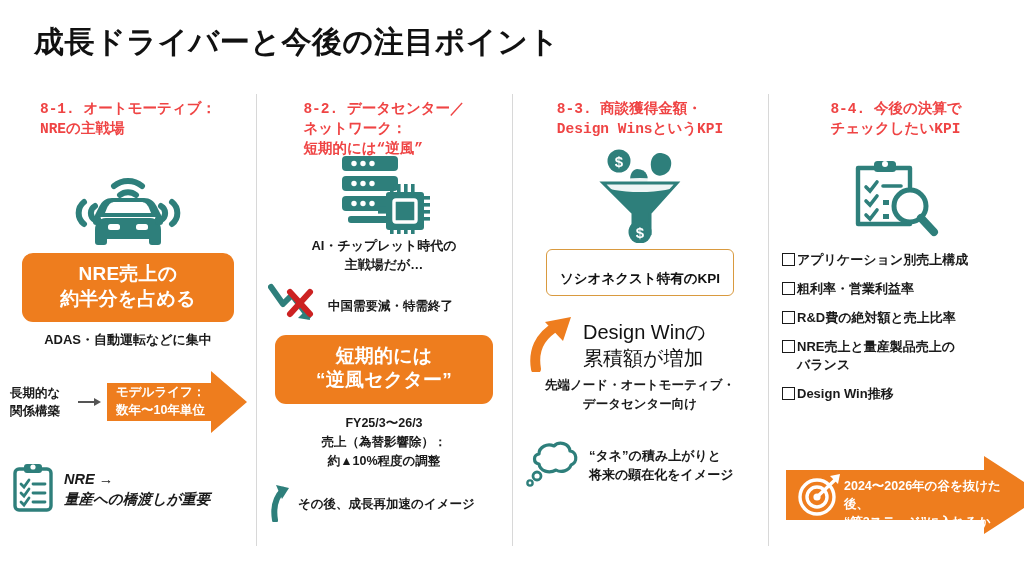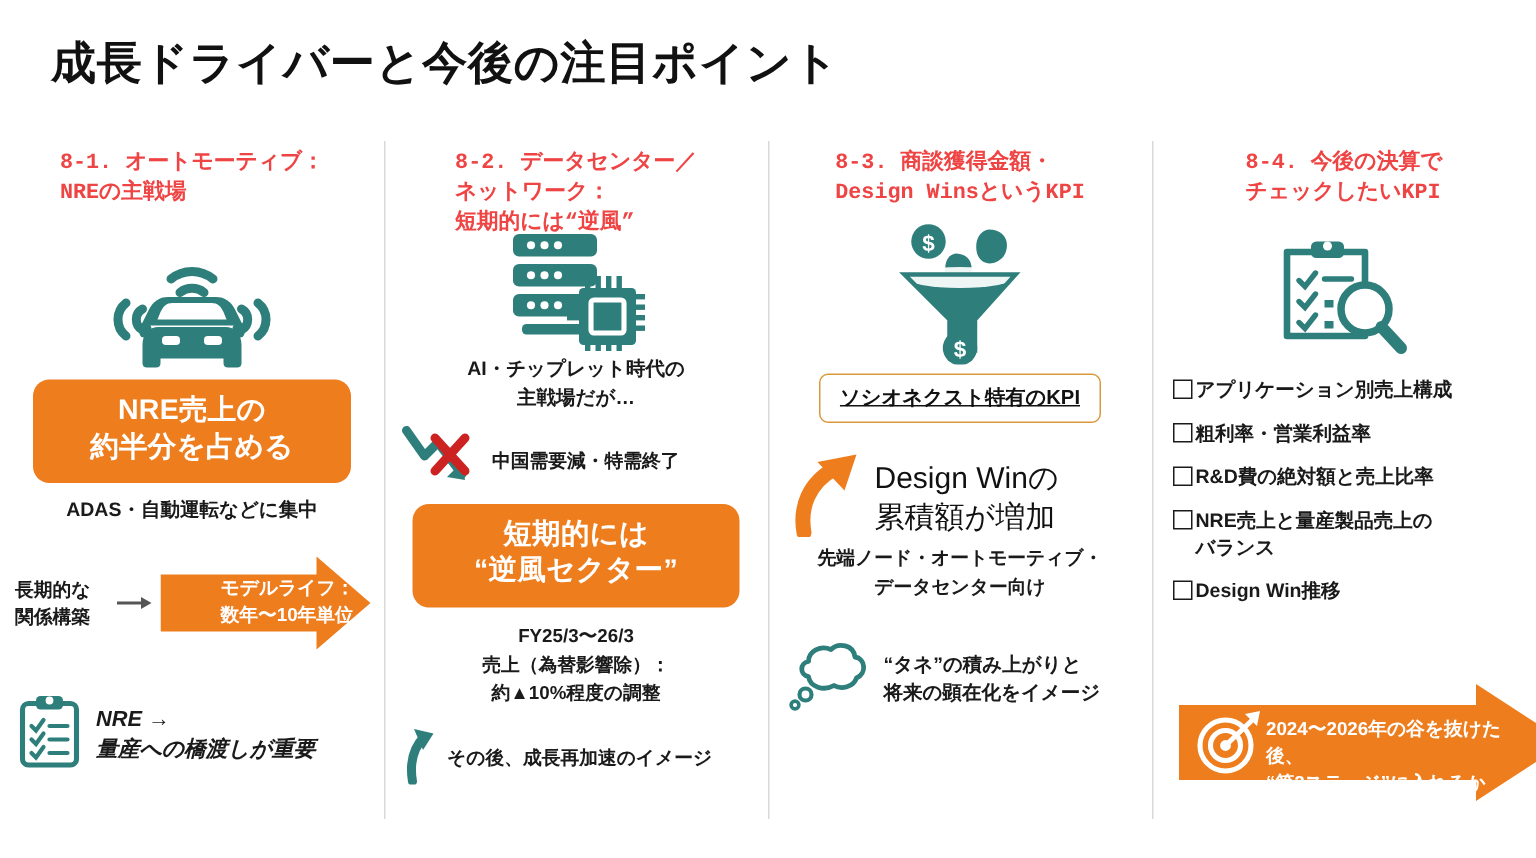--- a/index.html
+++ b/index.html
@@ -159,21 +159,20 @@
     border-top: 4.5px solid transparent;
     border-bottom: 4.5px solid transparent;
     border-left: 7px solid #555;
   }
   .big-arrow {
     position: relative;
     flex: 1 1 auto;
     height: 62px;
     display: flex;
     align-items: center;
-    justify-content: flex-end;
   }
   .big-arrow-svg { position: absolute; left: 0; top: 0; }
   .big-arrow-text {
     position: relative;
     z-index: 2;
     color: #ffffff;
     font-size: 12.5px;
     font-weight: bold;
     line-height: 1.42;
     padding-left: 9px;
@@ -227,27 +226,26 @@
     font-size: 12.5px;
     font-weight: bold;
     color: #1a1a1a;
     white-space: nowrap;
   }
 
   
   .outline-box {
     border: 1.6px solid #d99a3f;
     border-radius: 6px;
-    padding: 6px 13px 7px;
+    padding: 20px 13px 7px;
     font-size: 13.5px;
     font-weight: bold;
     color: #111111;
     text-align: center;
     margin-top: 8px;
-    text-decoration: underline;
   }
   .c3-bigrow {
     display: flex;
     align-items: center;
     gap: 6px;
     margin-top: 18px;
     width: 234px;
     padding-left: 6px;
   }
   .c3-bigtext {

